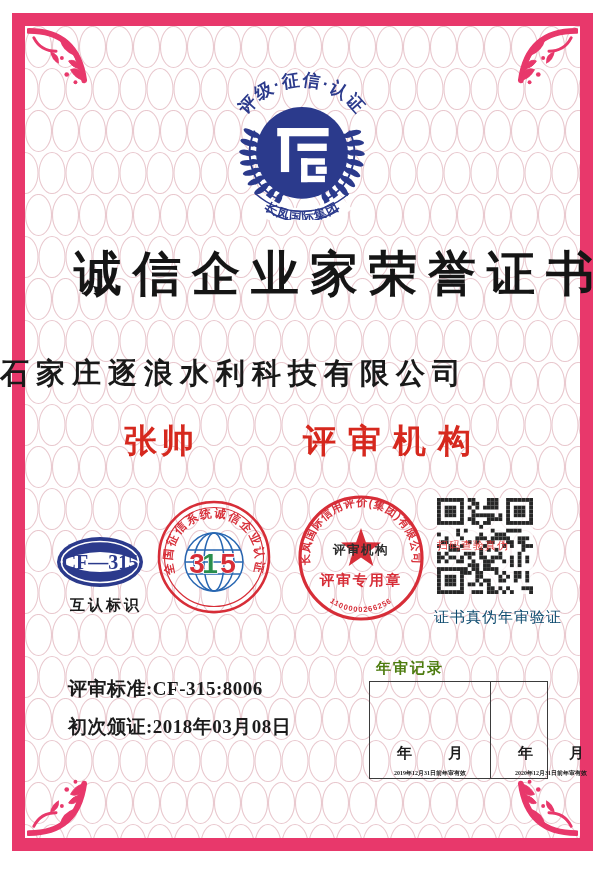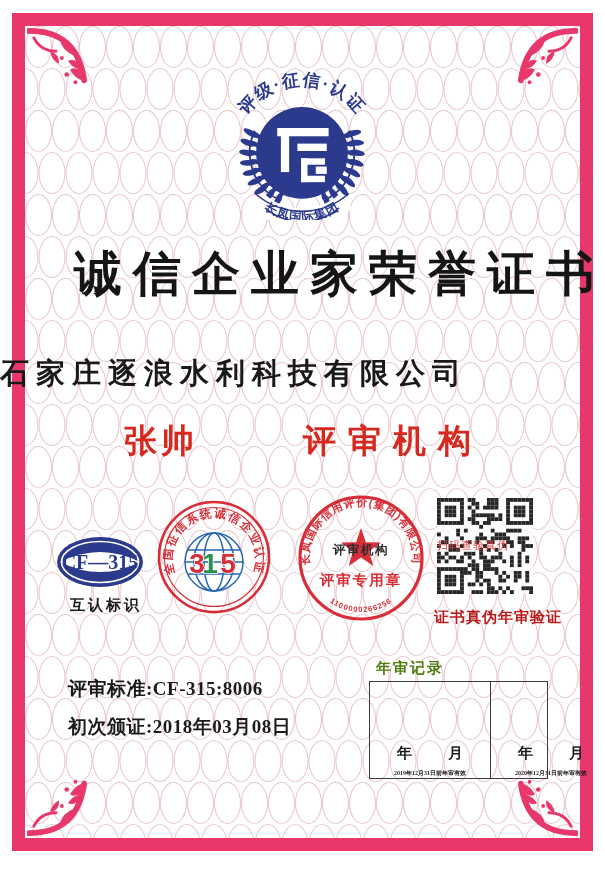--- a/index.html
+++ b/index.html
@@ -30,22 +30,22 @@
   #person{left:116px;top:419px;font-weight:900;font-size:33px;letter-spacing:4px;color:var(--textred);margin-left:8px;}
   #honor{left:303px;top:419px;font-weight:900;font-size:33px;letter-spacing:12px;color:var(--textred);}
   #cfbadge{left:56px;top:536px;}
   #cfcaption{left:70px;top:596px;font-family:"Liberation Serif",serif;font-weight:700;
              font-size:15px;letter-spacing:3px;color:#1b1b1b;}
   #stamp315{left:156px;top:499px;opacity:.95;}
   #seal{left:296px;top:493px;opacity:.95;}
   #qrwrap{left:437px;top:498px;width:96px;height:96px;}
   #qroverlay{left:437px;top:538px;width:96px;font-weight:400;
              font-size:11px;letter-spacing:1px;color:#e03a3a;}
-  #qrcaption{left:434px;top:608px;font-family:"Liberation Serif",serif;font-weight:700;
-             font-size:15px;letter-spacing:1px;color:#b91c1c;}
+  #qrcaption{left:434px;top:608px;font-family:"Liberation Serif",serif;font-weight:400;
+             font-size:15px;letter-spacing:1px;color:#0c4a6e;}
   .infoline{left:68px;font-family:"Liberation Serif",serif;font-weight:700;
             font-size:19px;letter-spacing:.5px;color:#1b1b1b;}
   #reviewhead{left:376px;top:659px;font-family:"Liberation Serif",serif;font-weight:700;
               font-size:15px;letter-spacing:2px;color:#4d7c0f;}
   #reviewtable{left:369px;top:681px;width:177px;height:96px;display:flex;
                border:1.6px solid #3b3b3b;}
   .rcell{flex:1;display:flex;flex-direction:column;justify-content:flex-end;align-items:center;}
   .rcell+.rcell{border-left:1.6px solid #3b3b3b;}
   .ym{width:100%;display:flex;justify-content:center;gap:36px;
       font-family:"Liberation Serif",serif;font-weight:700;font-size:15px;color:#1b1b1b;}

